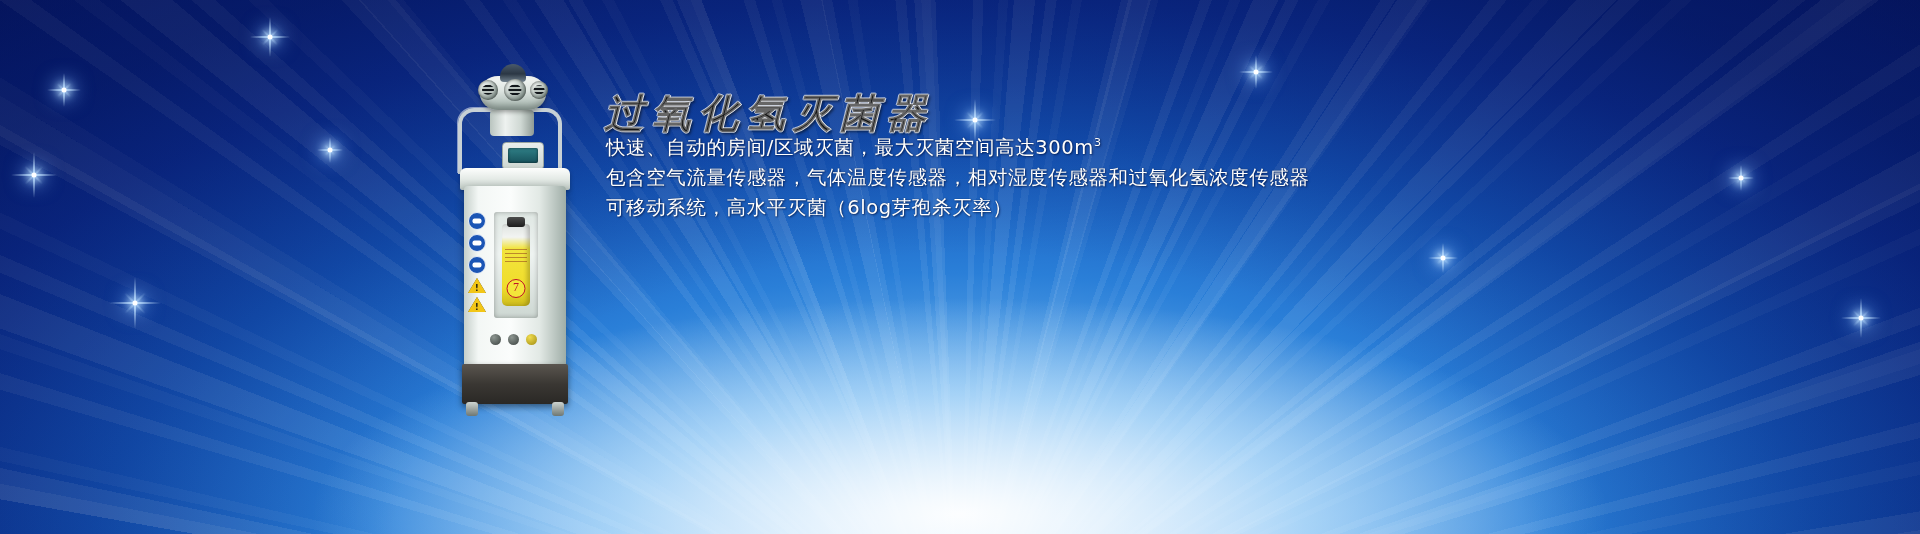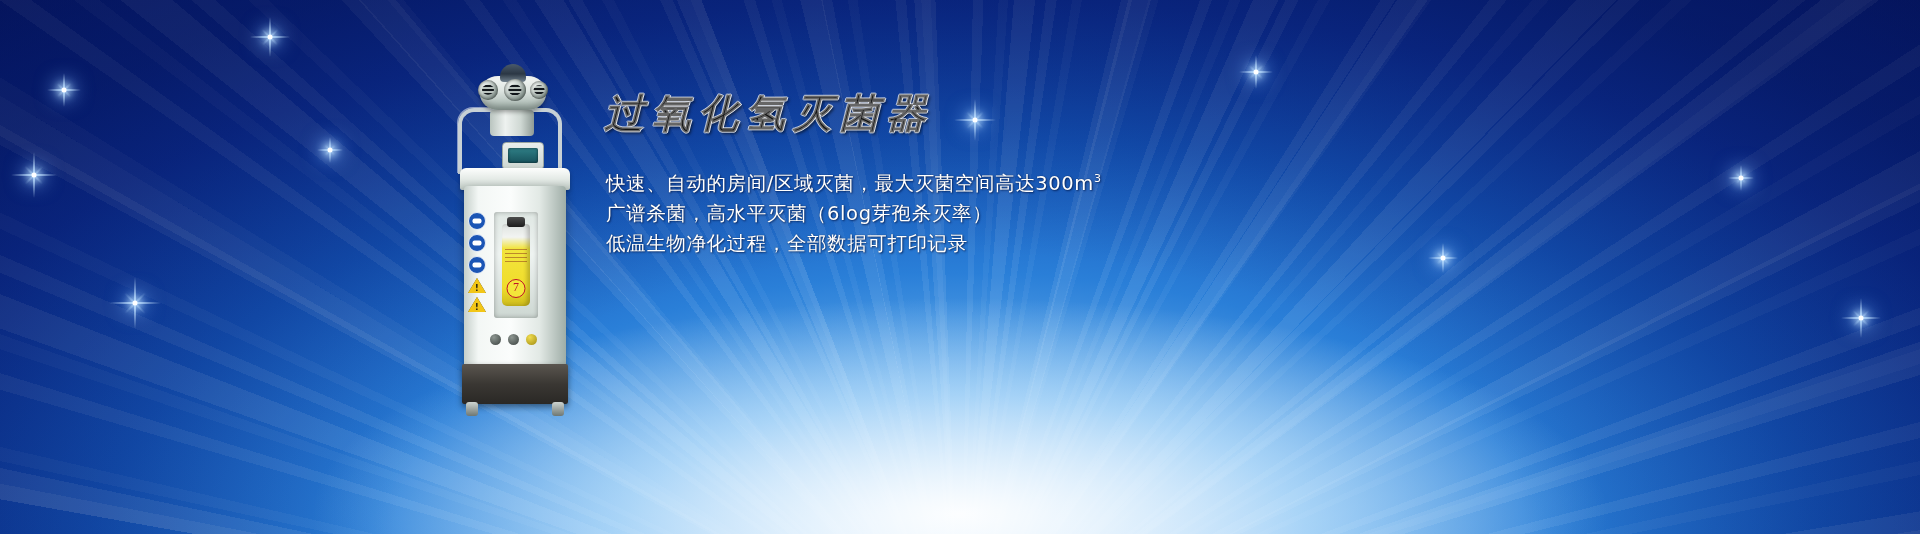--- a/index.html
+++ b/index.html
@@ -135,21 +135,21 @@
       1px 0 0 rgba(255,255,255,.85),
       -1px 0 0 rgba(255,255,255,.6),
       0 1px 0 rgba(255,255,255,.55),
       0 -1px 0 rgba(255,255,255,.55),
       2px 2px 3px rgba(0,0,0,.55);
     white-space:nowrap;
     margin-top:24px;
     -webkit-text-stroke:0.6px rgba(255,255,255,.35);
   }
   #bullets{
-    position:absolute;left:606px;top:128px;width:1290px;margin-top:36px;
+    position:absolute;left:606px;top:128px;width:1290px;
   }
   .bl{
     color:#ffffff;
     font-size:19.5px;
     line-height:30px;
     letter-spacing:.6px;
     white-space:nowrap;
     text-shadow:1px 1px 2px rgba(0,20,70,.75), 0 0 1px rgba(0,0,0,.5);
     font-family:"DejaVu Sans","Liberation Sans",sans-serif;
   }
@@ -283,17 +283,17 @@
     </div>
     <div class="m-base"></div>
     <div class="wheel l"></div>
     <div class="wheel r"></div>
   </div>
 
   <div id="title">过氧化氢灭菌器</div>
 
   <div id="bullets">
       <div class="bl"><span>快速、自动的房间/区域灭菌，最大灭菌空间高达300m</span><sup>3</sup></div>
-      <div class="bl"><span>广谱杀菌，高水平灭菌（6log芽孢杀灭率）</span></div>
-      <div class="bl"><span>低温生物净化过程，全部数据可打印记录</span></div>
+      <div class="bl"><span>包含空气流量传感器，气体温度传感器，相对湿度传感器和过氧化氢浓度传感器</span></div>
+      <div class="bl"><span>可移动系统，高水平灭菌（6log芽孢杀灭率）</span></div>
     </div>
 
 </div>
 
 </body></html>

